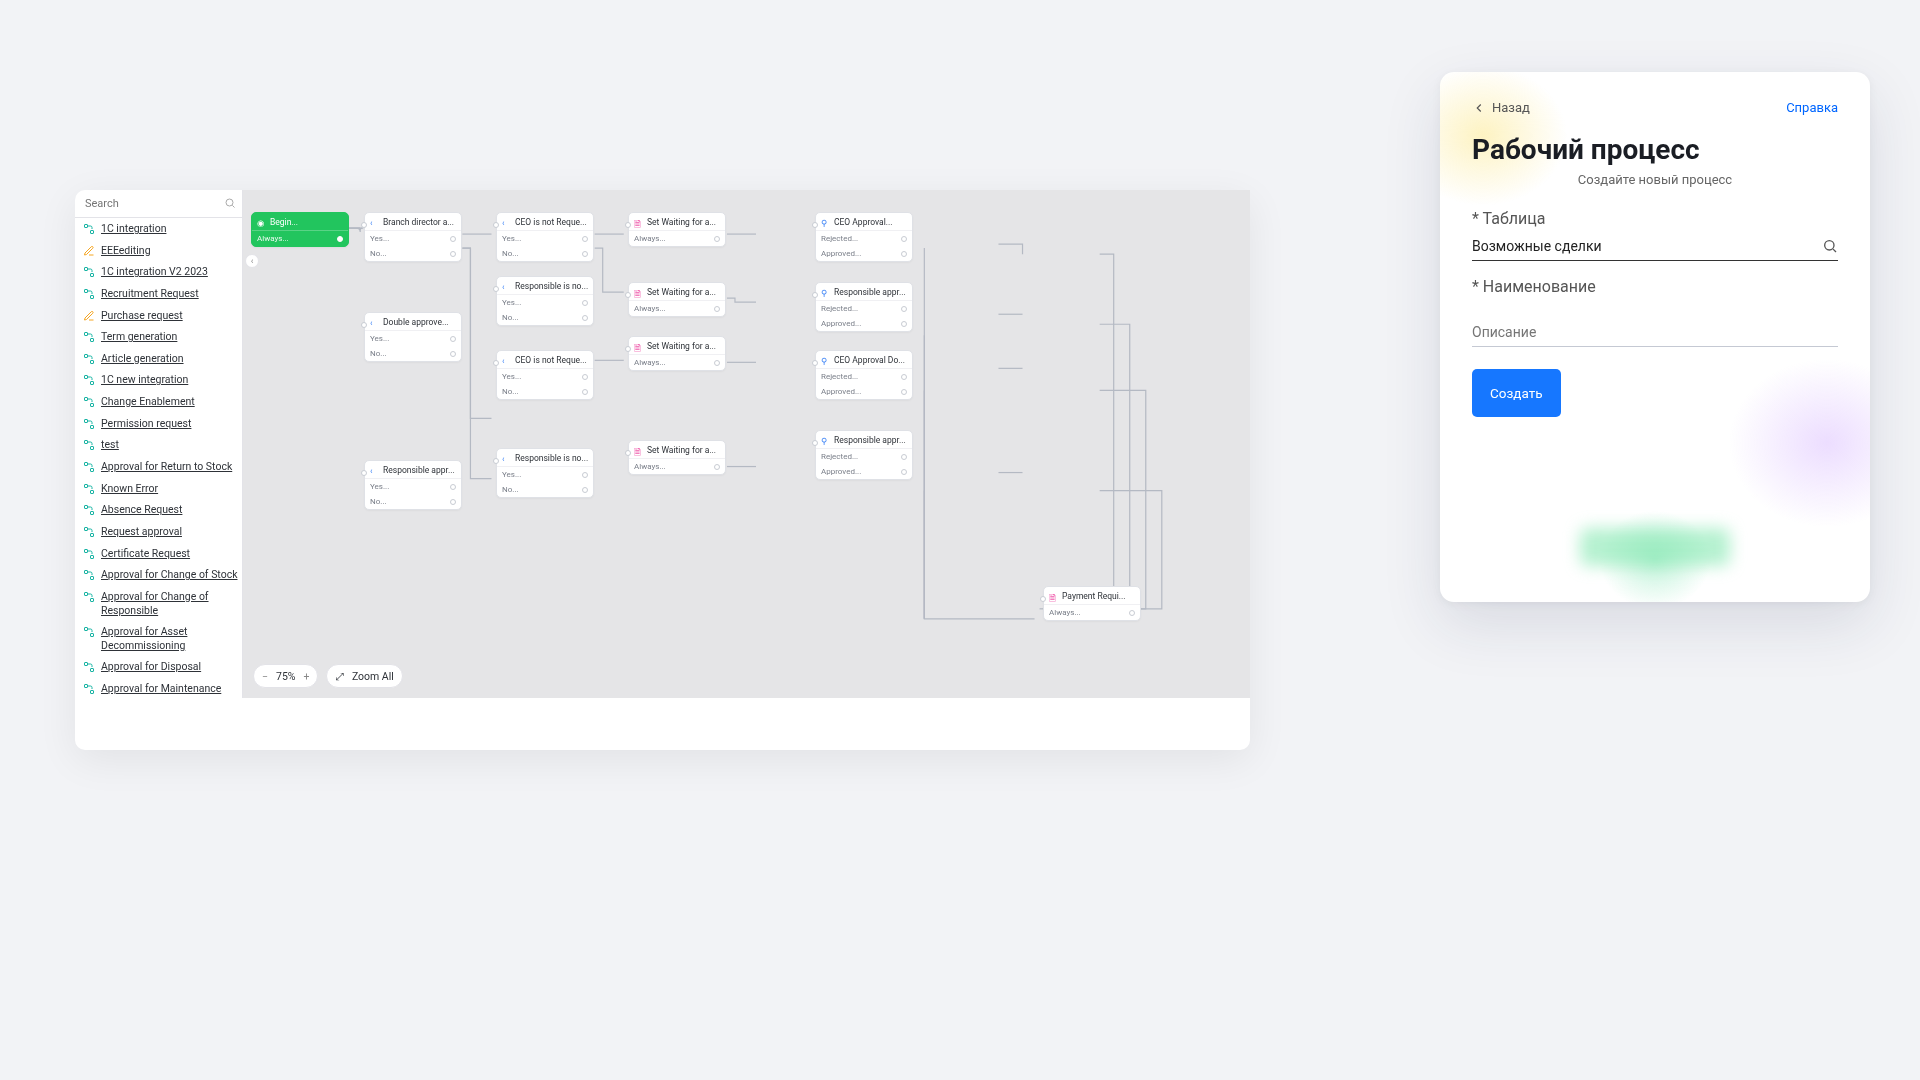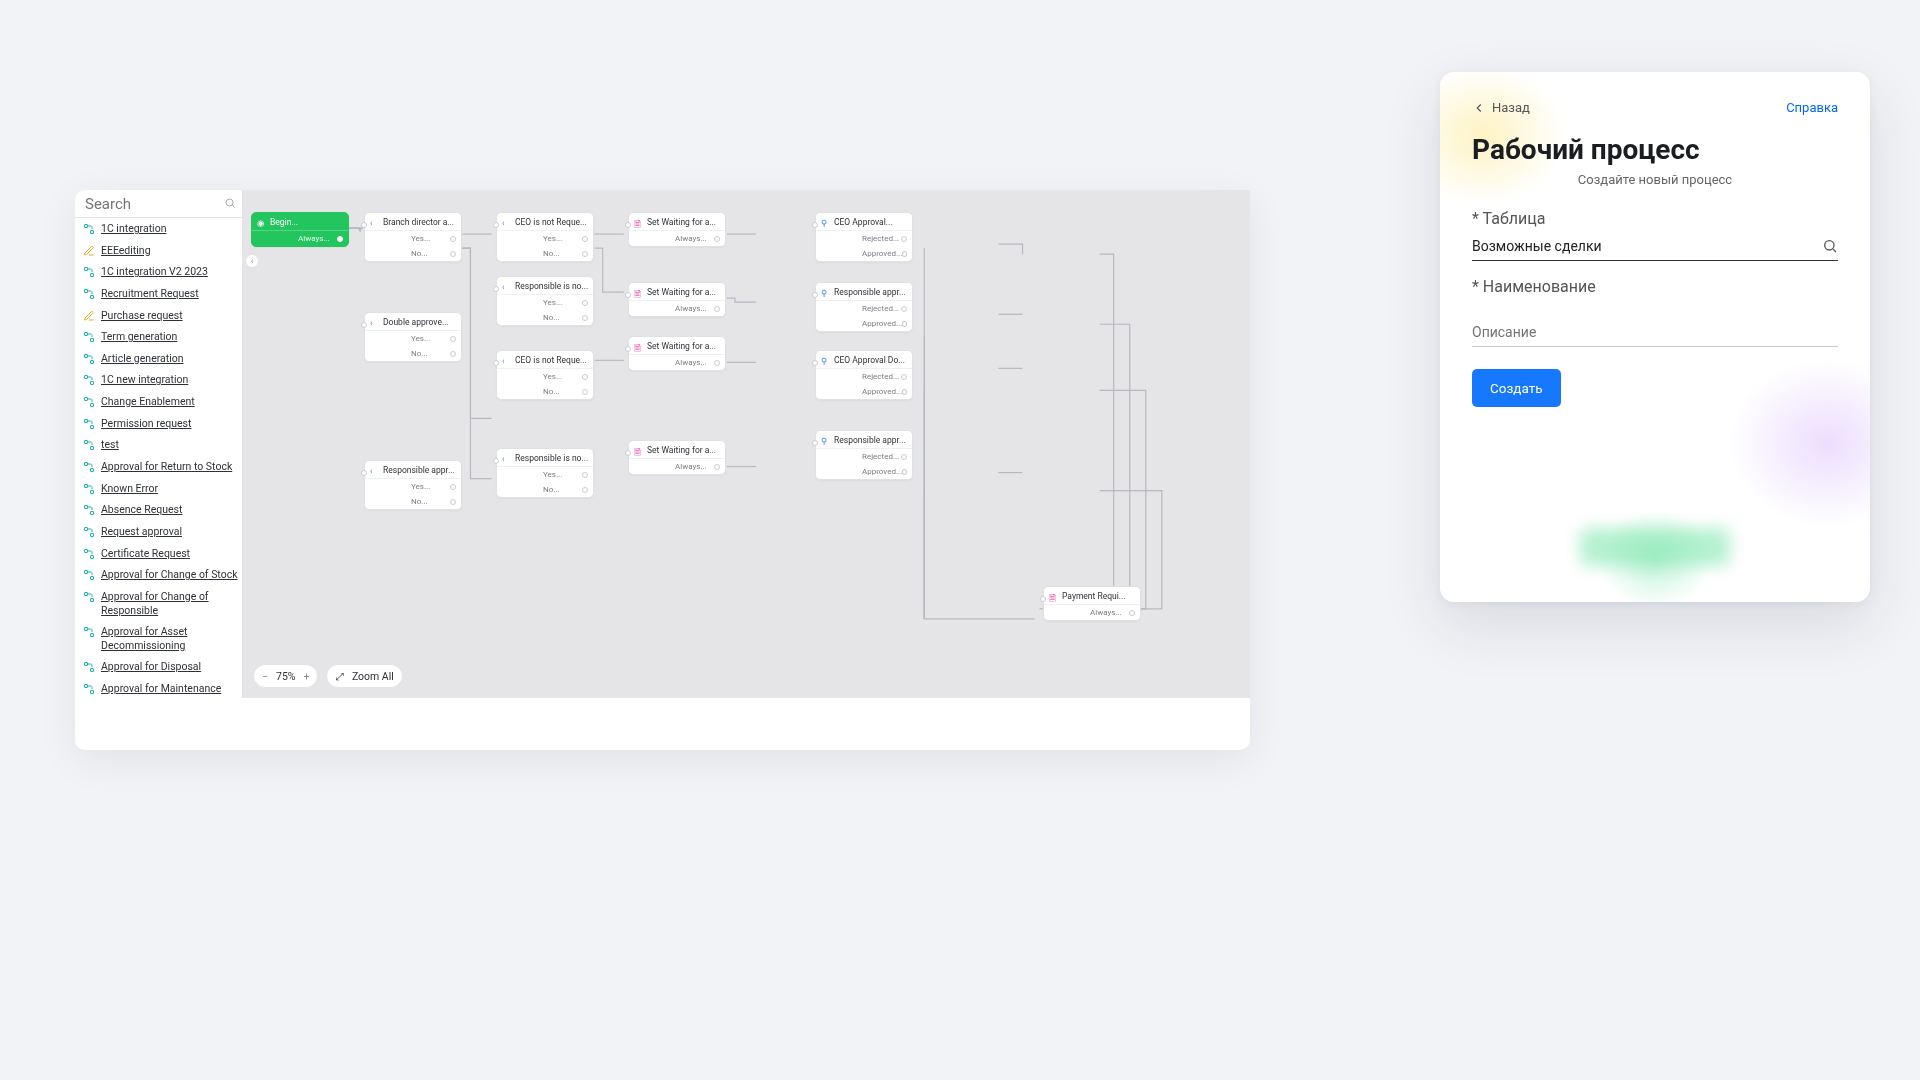--- a/index.html
+++ b/index.html
@@ -26,40 +26,40 @@
 .subtabs{height:26px;display:flex;align-items:center;border-bottom:1px solid var(--border);}
 .ham{width:26px;display:flex;align-items:center;justify-content:center;color:#888;cursor:pointer;}
 .subtab{padding:0 14px;height:25px;display:flex;align-items:center;font-size:11px;color:var(--muted);cursor:pointer;}
 .subtab.active{color:var(--text);border-bottom:2px solid #2e3238;}
 .collapse{width:14px;height:40px;position:absolute;left:170px;top:26px;z-index:5;}
 .collapse .knob{position:absolute;top:38px;width:14px;height:14px;border:1px solid var(--border);background:#fff;border-radius:50%;display:flex;align-items:center;justify-content:center;font-size:9px;color:#888;cursor:pointer;}
 
 .body{display:flex;height:508px;}
 .side{width:168px;border-right:1px solid var(--border);display:flex;flex-direction:column;}
 .search{position:relative;height:28px;border-bottom:1px solid var(--border);}
-.search input{width:100%;height:100%;border:0;outline:0;padding:0 22px 0 10px;font-size:15px;color:var(--muted);background:transparent;}
+.search input{width:100%;height:100%;border:0;outline:0;padding:0 22px 0 10px;font-size:11px;color:var(--muted);background:transparent;}
 .search .mag{position:absolute;right:6px;top:7px;width:12px;height:12px;color:#aaa;}
 .tree{flex:1;overflow-y:auto;}
 .tree::-webkit-scrollbar{width:5px;}
 .tree::-webkit-scrollbar-thumb{background:#d0d0d5;border-radius:3px;}
 .li{display:flex;align-items:flex-start;padding:4px 4px 4px 8px;font-size:10.5px;color:var(--text);cursor:pointer;}
 .li .ic{width:12px;height:12px;flex:none;margin-right:6px;margin-top:1px;display:inline-flex;align-items:center;justify-content:center;}
 .li .lbl{line-height:1.3;text-decoration:underline;}
 .ic-flow{color:var(--teal);} .ic-edit{color:var(--orange);}
 
 .canvas{flex:1;background:var(--canvas);position:relative;overflow:hidden;}
 .zoombar{position:absolute;left:10px;bottom:10px;display:flex;gap:8px;align-items:center;}
 .pill{background:#fff;border:1px solid var(--border);border-radius:16px;height:24px;display:flex;align-items:center;font-size:10.5px;color:var(--text);padding:0 8px;gap:8px;cursor:pointer;}
 .pill .pm{color:#888;cursor:pointer;}
 
 
 .node{position:absolute;width:98px;background:#fff;border:1px solid #dfe1e6;border-radius:5px;font-size:8.5px;color:var(--text);box-shadow:0 1px 2px rgba(0,0,0,.04);}
 .node .hd{display:flex;align-items:center;padding:4px 5px 3px;gap:4px;white-space:nowrap;overflow:hidden;text-overflow:ellipsis;}
 .node .hd .hic{width:9px;height:9px;flex:none;}
-.node .rows{border-top:1px solid #f0f0f3;padding-left:41px;}
+.node .rows{border-top:1px solid #f0f0f3;}
 .node .row{display:flex;justify-content:space-between;align-items:center;padding:3px 5px 3px;font-size:8px;color:#7a7f89;}
 .node .row .dot{width:6px;height:6px;border:1px solid #c8ccd3;border-radius:50%;background:#fff;}
 .node.begin{background:#22c55e;border-color:#22c55e;color:#fff;}
 .node.begin .rows{border-top:1px solid rgba(255,255,255,.25);}
 .node.begin .row{color:rgba(255,255,255,.9);}
 .node.begin .row .dot{border-color:#fff;}
 .port-in{position:absolute;left:-4px;top:9px;width:6px;height:6px;border:1px solid #c8ccd3;border-radius:50%;background:#fff;}
 
 
 svg.edges{position:absolute;inset:0;pointer-events:none;}
@@ -77,21 +77,21 @@
 .back{display:flex;align-items:center;gap:6px;color:#555;cursor:pointer;}
 .help{color:var(--blue);cursor:pointer;}
 .ptitle{font-size:28px;font-weight:700;color:#1a1d24;}
 .psub{text-align:center;color:#666;font-size:13px;margin-top:6px;margin-bottom:22px;}
 .lbl-f{font-size:16px;color:#555;margin-top:16px;}
 .fld{position:relative;border-bottom:1px solid #333;margin-top:4px;}
 .fld input{width:100%;border:0;outline:0;padding:6px 24px 6px 0;font-size:14px;color:#222;background:transparent;}
 .fld .ricon{position:absolute;right:0;top:6px;width:16px;height:16px;color:#555;cursor:pointer;}
 .fld.ph{border-bottom-color:#c5c9d3;}
 .fld.ph input{color:#9aa0ab;}
-.btn{margin-top:22px;display:inline-flex;align-items:center;justify-content:center;height:38px;padding:0 18px;background:#1677ff;color:#fff;border-radius:5px;font-size:13.5px;cursor:pointer;border:0;}
+.btn{margin-top:22px;display:inline-flex;align-items:center;justify-content:center;height:48px;padding:0 18px;background:#1677ff;color:#fff;border-radius:5px;font-size:13.5px;cursor:pointer;border:0;}
 .ghost{position:absolute;left:50%;bottom:36px;transform:translateX(-50%);width:150px;height:38px;border-radius:8px;background:rgba(120,230,170,.55);filter:blur(8px);}
 </style>
 </head>
 <body>
 
 <div class="app">
 
   <div class="collapse">
     <div class="knob">‹</div>
   </div>

